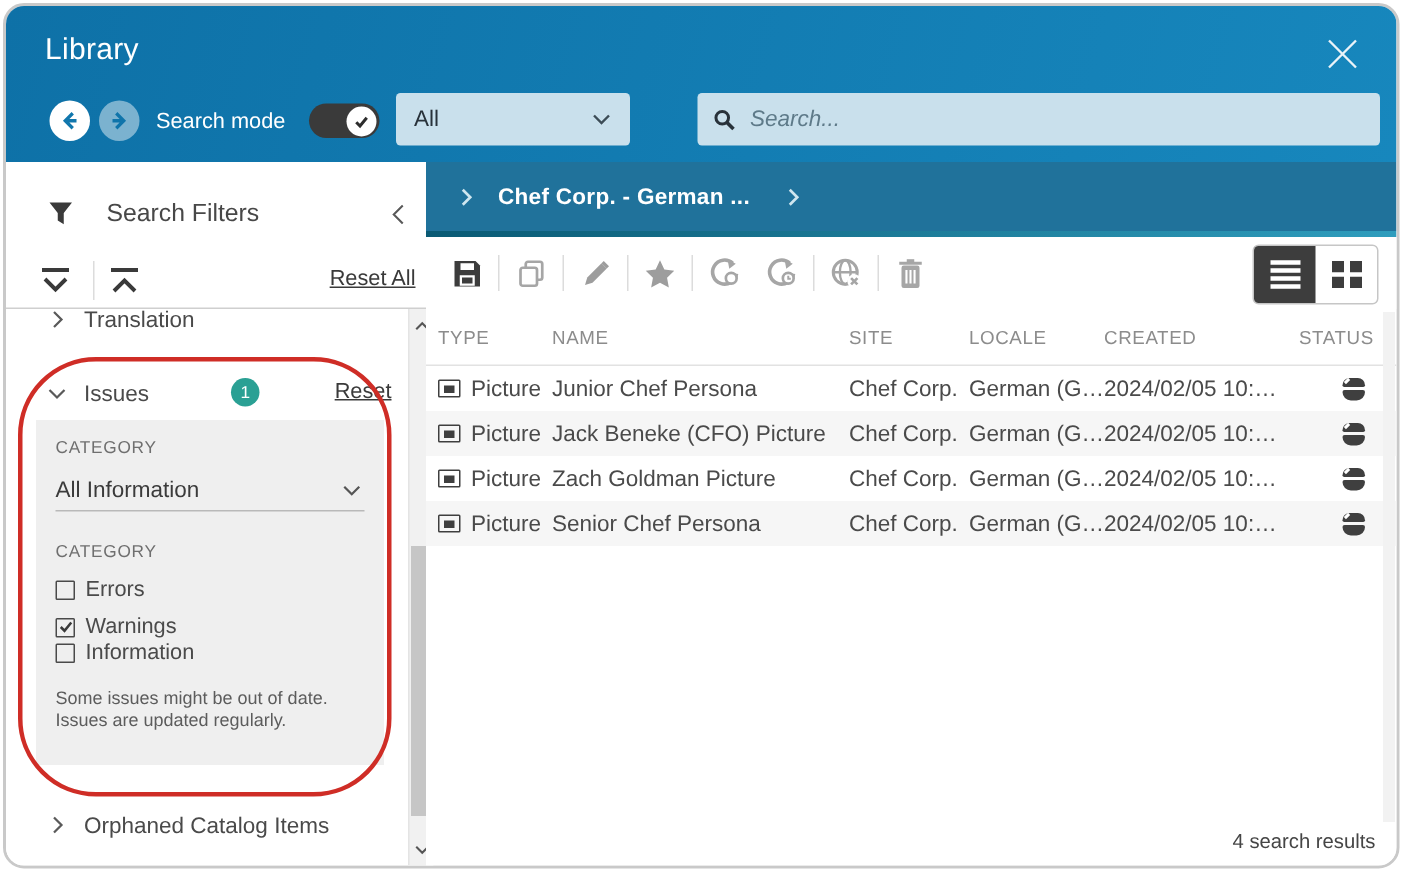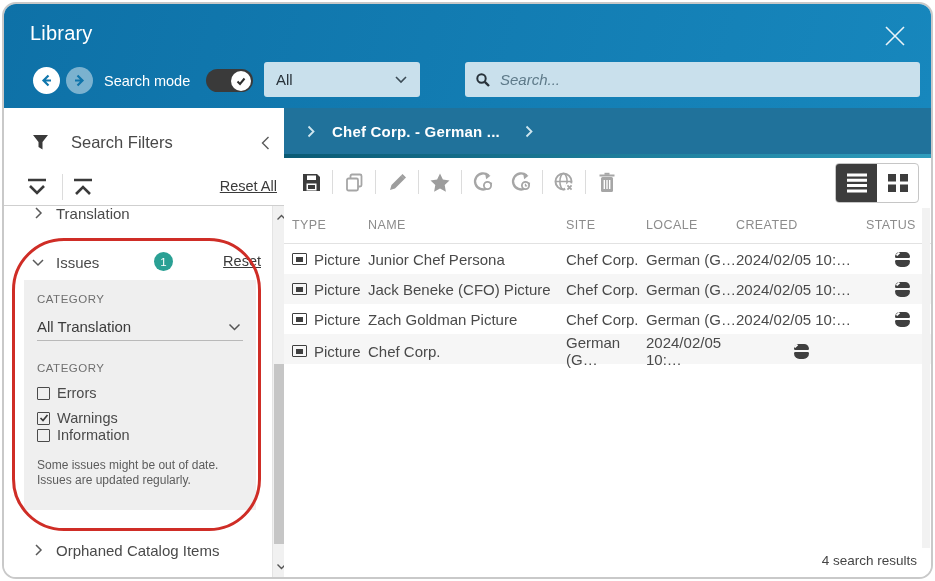--- a/index.html
+++ b/index.html
@@ -232,21 +232,21 @@
               </svg>
         </span>
         <span class="slabel">Issues</span>
       </div>
       <div class="badge" style="top:46px;">1</div>
       <span class="link issue-reset" style="position:absolute;top:47px;">Reset</span>
 
       <div class="issue-panel">
         <div class="cap category">CATEGORY</div>
         <div class="ddl">
-          <span>All Translation</span>
+          <span>All Information</span>
           <span class="chev">
             <svg width="13" height="8" viewBox="0 0 13 8">
                   <path d="M1.5 1.5 L6.5 6.5 L11.5 1.5" stroke="#555" stroke-width="1.5" fill="none"></path>
                 </svg>
           </span>
         </div>
         <div class="cap severity">CATEGORY</div>
 
         <div class="chk-row chk-errors">
           <span class="box"></span>
@@ -462,20 +462,21 @@
               </span>
             </div>
       </div>
       <div class="trow">
         <div class="cell-type">
               <span class="pic-ic">
                 <i></i>
               </span>
               <span>Picture</span>
             </div>
+        <div>Senior Chef Persona</div>
         <div>Chef Corp.</div>
         <div>German (G…</div>
         <div>2024/02/05 10:…</div>
         <div class="cell-status">
               <span class="globe">
                 <b class="t"></b>
                 <b class="m"></b>
                 <i></i>
               </span>
             </div>

